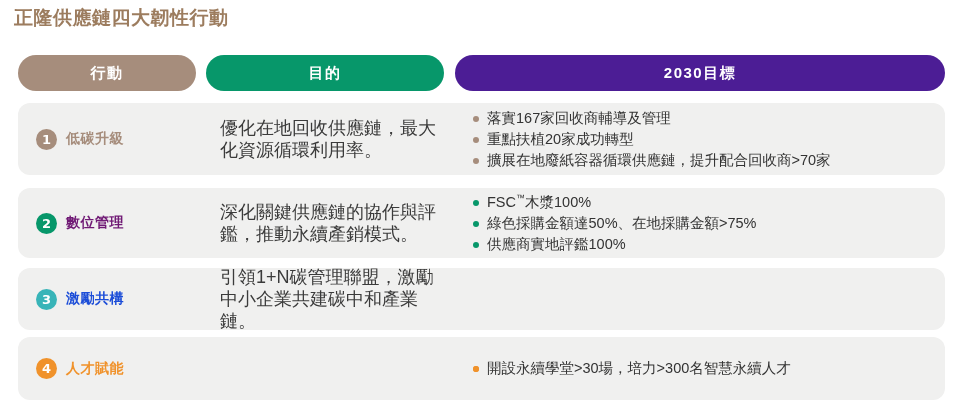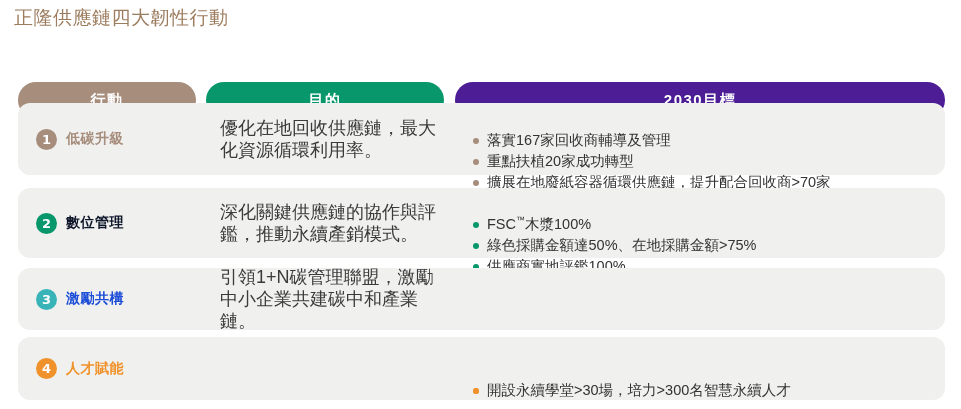--- a/index.html
+++ b/index.html
@@ -14,35 +14,34 @@
     position: relative;
     overflow: hidden;
   }
 
   
   .page-title {
     position: absolute;
     left: 14px;
     top: 5px;
     font-size: 19px;
-    font-weight: normal;
+    font-weight: bold;
     color: #9C7C5E;
     letter-spacing: 0.5px;
     line-height: 26px;
     white-space: nowrap;
   }
 
   
   .header-row {
     position: absolute;
     left: 0;
     top: 55px;
     width: 961px;
     height: 36px;
-    margin-top: 27px;
   }
   .pill {
     position: absolute;
     top: 0;
     height: 36px;
     border-radius: 18px;
     color: #ffffff;
     font-size: 15px;
     font-weight: bold;
     display: flex;
@@ -128,21 +127,20 @@
     position: absolute;
     left: 437px;
     top: 0;
     right: 0;
     height: 100%;
     display: flex;
     flex-direction: column;
     justify-content: center;
     box-sizing: border-box;
     padding-left: 18px;
-    margin-top: 22px;
   }
   .bullet-line {
     position: relative;
     padding-left: 14px;
     font-size: 14.5px;
     line-height: 21px;
     color: #333333;
     white-space: nowrap;
   }
   .bullet-dot {
@@ -181,21 +179,21 @@
       </div>
       <div class="cell-target">
         <div class="bullet-line"><span class="bullet-dot" style="background: rgb(166, 141, 124);"></span><span>落實167家回收商輔導及管理</span></div>
         <div class="bullet-line"><span class="bullet-dot" style="background: rgb(166, 141, 124);"></span><span>重點扶植20家成功轉型</span></div>
         <div class="bullet-line"><span class="bullet-dot" style="background: rgb(166, 141, 124);"></span><span>擴展在地廢紙容器循環供應鏈，提升配合回收商&gt;70家</span></div>
       </div>
     </div>
     <div class="row row-2">
       <div class="cell-action">
         <div class="num-badge" style="background: rgb(7, 151, 106);">2</div>
-        <div class="action-label" style="color: #0f172a;">數位管理</div>
+        <div class="action-label" style="color: #701a75;">數位管理</div>
       </div>
       <div class="cell-purpose">
         <div class="purpose-text">深化關鍵供應鏈的協作與評鑑，推動永續產銷模式。</div>
       </div>
       <div class="cell-target">
         <div class="bullet-line"><span class="bullet-dot" style="background: rgb(7, 151, 106);"></span><span>FSC<span class="tm">™</span>木漿100%</span></div>
         <div class="bullet-line"><span class="bullet-dot" style="background: rgb(7, 151, 106);"></span><span>綠色採購金額達50%、在地採購金額&gt;75%</span></div>
         <div class="bullet-line"><span class="bullet-dot" style="background: rgb(7, 151, 106);"></span><span>供應商實地評鑑100%</span></div>
       </div>
     </div>

